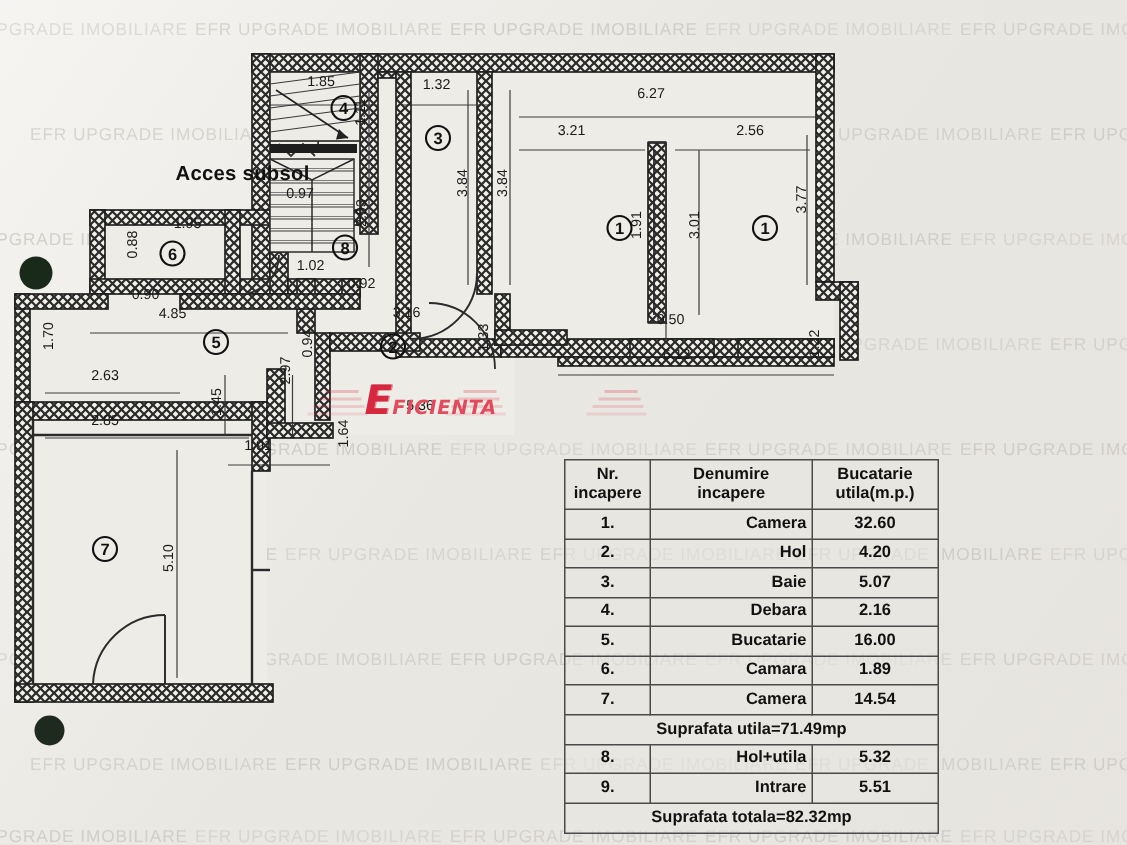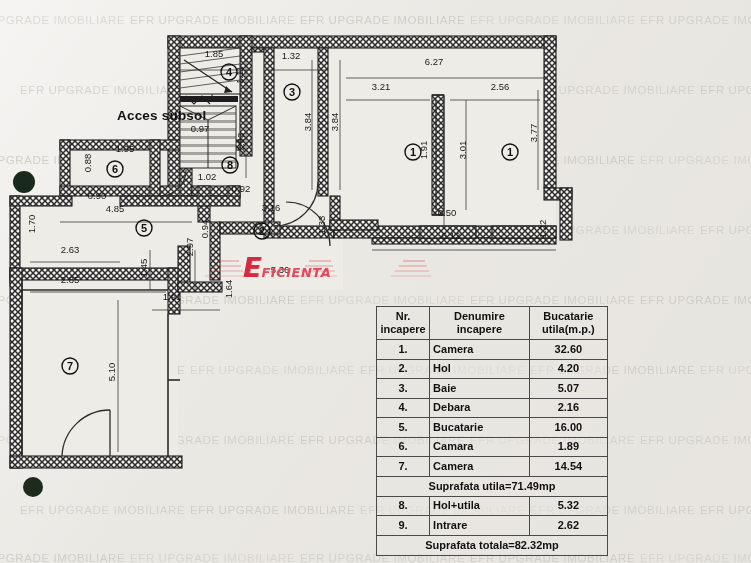--- a/index.html
+++ b/index.html
@@ -82,33 +82,33 @@
   
   #acces-subsol {
     position:absolute; left:73px; top:108px; z-index:25;
     font-family:"Liberation Sans", sans-serif;
     font-weight:bold; font-size:13.5px; color:#111;
     letter-spacing:0.2px;
     margin-left:44px;
   }
   
   #area-table {
-    position:absolute; left:376px; top:306px; width:232px; z-index:28;
+    position:absolute; left:376px; top:306px; width:250px; z-index:28;
     border-collapse:collapse;
     background:rgba(232,230,224,0.55);
     font-family:"Liberation Sans", sans-serif;
   }
   #area-table td, #area-table th {
     border:1px solid #4a4a4a;
     font-size:11px; font-weight:bold; color:#111;
     padding:1px 3px; line-height:1.15;
   }
   #area-table th { font-size:11px; text-align:center; height:33px; }
   .c-nr { width:52px; text-align:center; }
-  .c-name { width:98px; text-align:left; padding-left:6px; }
+  .c-name { width:98px; text-align:right; padding-left:6px; }
   .c-area { width:77px; text-align:center; }
   .row-h { height:19.5px; }
   .sum-row td { text-align:center; height:20px; font-size:11.5px; }
 </style>
 </head>
 <body>
 
 <div id="page">
 
   <div id="watermarks">
@@ -431,21 +431,21 @@
           <td colspan="3">Suprafata utila=71.49mp</td>
         </tr>
         <tr class="row-h">
           <td class="c-nr">8.</td>
           <td class="c-name">Hol+utila</td>
           <td class="c-area">5.32</td>
         </tr>
         <tr class="row-h">
           <td class="c-nr">9.</td>
           <td class="c-name">Intrare</td>
-          <td class="c-area">2.62</td>
+          <td class="c-area">5.51</td>
         </tr>
         <tr class="sum-row">
           <td colspan="3">Suprafata totala=82.32mp</td>
         </tr>
       </tbody>
   </table>
 
 </div>
 
 </body></html>

